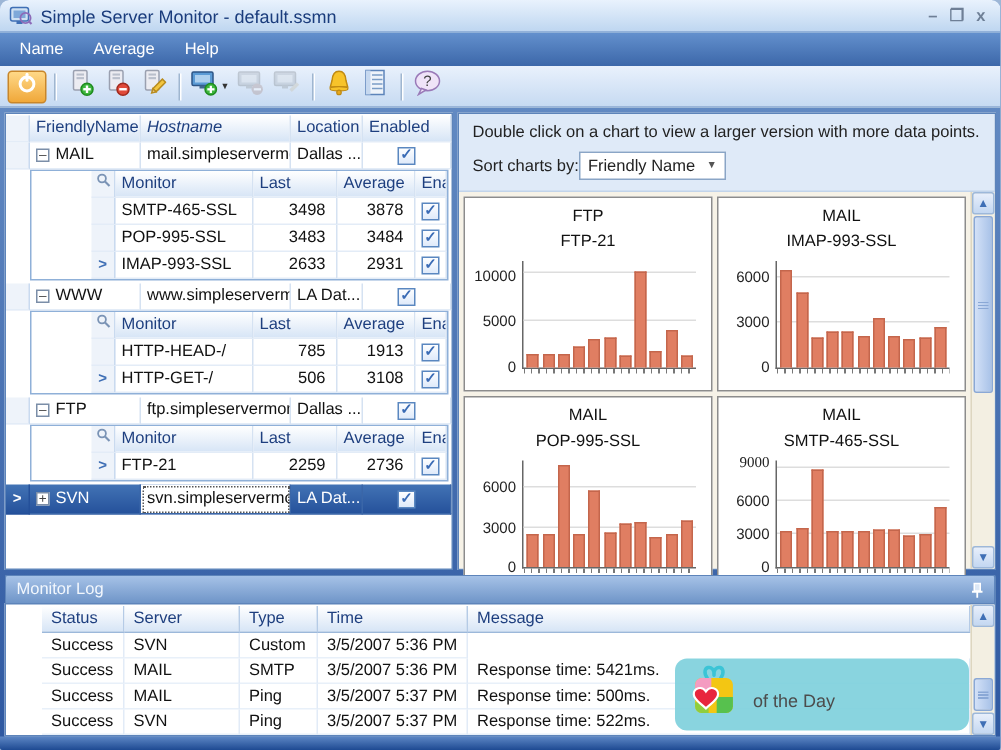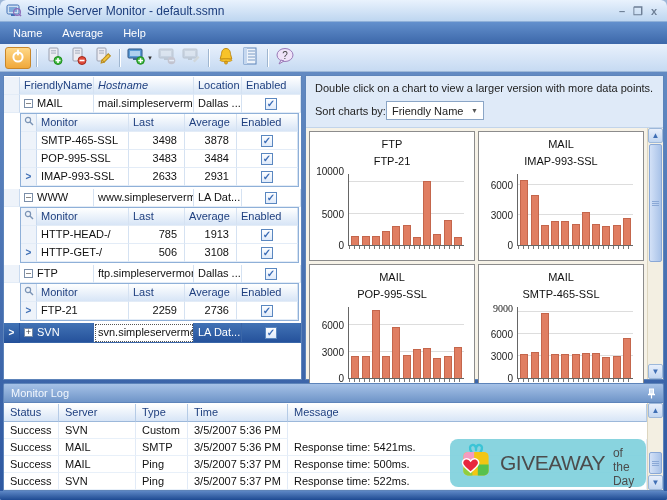--- a/index.html
+++ b/index.html
@@ -39,21 +39,21 @@
     display:flex;align-items:center;justify-content:center;}
   .cell{border-right:1px solid #d5e2f2;border-bottom:1px solid #e3ecf7;padding:0 4px;overflow:hidden;
     white-space:nowrap;text-overflow:ellipsis;display:flex;align-items:center;gap:4px;}
   .num{justify-content:flex-end;padding-right:7px;}
   .expander{width:9px;height:9px;flex:none;border:1px solid #7b8ea8;background:#fff;color:#444;
     font-size:9px;line-height:7px;text-align:center;}
   .cur-arrow{color:#3f6fb5;font-weight:bold;font-size:10px;}
   .cb{width:12px;height:12px;border:1px solid #5a87c0;background:linear-gradient(#fdfeff,#dfeafa);
     display:inline-flex;align-items:center;justify-content:center;margin:auto;}
   .cb .mark{color:#3a6bb5;font-size:10px;line-height:10px;font-weight:bold;}
-  .subtable{margin:0 2px 2px 16px;border:1px solid #8fb0d8;}
+  .subtable{margin:0 2px 2px 16px;border:1px solid #8fb0d8;padding-left:40px;}
   .srow.sel{background:linear-gradient(#4273b5,#24509a);color:#fff;height:20px;line-height:19px;}
   .srow.sel .gcell{background:transparent;border-color:#24509a;}
   .srow.sel .cell{border-color:#3a66a8;}
   .srow.sel .cur-arrow{color:#fff;}
   .edit-cell{background:#fff;color:#111;outline:1px dotted #555;outline-offset:-2px;}
   
   .right-panel{flex:1;display:flex;flex-direction:column;border:1px solid #5d84ba;background:#fff;min-width:0;}
   .charts-top{background:#dfeaf8;padding:6px 9px 7px;border-bottom:1px solid #c2d4ea;}
   .hint{font-size:11px;color:#222;}
   .sort-row{margin-top:7px;display:flex;align-items:center;gap:0;font-size:11px;color:#222;}
@@ -80,21 +80,21 @@
   .vs-btn{height:15px;background:linear-gradient(#e8effb,#c3d7f1);border:1px solid #9db8da;color:#3f6fb5;
     font-size:8px;display:flex;align-items:center;justify-content:center;border-radius:2px;}
   .vs-thumb{background:linear-gradient(90deg,#d3e1f7,#a8c2e8);border:1px solid #8aa8d6;border-radius:2px;margin:1px;
     display:flex;align-items:center;justify-content:center;}
   .vs-thumb i{display:block;width:7px;height:5px;
     background:repeating-linear-gradient(#8aa8d6 0 1px,transparent 1px 2px);}
   .vs-space{flex:1;}
   
   .log-panel{height:108px;margin:3px 3px 0 3px;display:flex;flex-direction:column;flex:none;}
   .log-body{flex:1;display:flex;background:#fff;border:1px solid #5d84ba;overflow:hidden;}
-  .log-table{flex:1;min-width:0;padding-top:1px;}
+  .log-table{flex:1;min-width:0;padding-top:1px;padding-left:24px;}
   .lrow{display:flex;height:17px;line-height:16px;font-size:11px;color:#111;}
   .lrow .lc{padding:0 6px;border-right:1px solid #e2ebf7;border-bottom:1px solid #e8f0f9;overflow:hidden;white-space:nowrap;}
   .lrow.lhead .lc{background:linear-gradient(#ffffff,#d7e5f6);color:#1e3f7f;border-right:1px solid #b5cbe6;
     border-bottom:1px solid #9cb8da;height:18px;}
   .lrow.lhead{height:18px;}
   .bottom-bar{height:9px;background:linear-gradient(#5d87c5,#1e4a92);flex:none;}
   
   .giveaway{position:absolute;right:21px;bottom:13px;width:196px;height:48px;background:rgba(124,207,220,.9);
     border-radius:8px;display:flex;align-items:center;padding:0 8px;gap:6px;z-index:6;}
   .gv-title{font-size:21px;color:#4c4c4c;letter-spacing:-.5px;}
@@ -426,21 +426,21 @@
       </div>
       <div class="charts-area">
         <div class="charts-grid">
             <div class="chart">
               <div class="ctitle">FTP</div>
               <div class="csub">FTP-21</div>
               <div class="cplot-row">
                 <div class="ylab">
                   <span style="bottom: -5px;">0</span>
                   <span style="bottom: 26.3043px;">5000</span>
-                  <span style="bottom: 69px;">10000</span>
+                  <span style="bottom: 56px;">10000</span>
                 </div>
                 <div class="cplot">
                   <div class="gline" style="bottom: 31.3043px;"></div>
                   <div class="gline" style="bottom: 62.6087px;"></div>
                   <div class="bars">
                     <div class="bar" style="height: 9px;"></div>
                     <div class="bar" style="height: 9px;"></div>
                     <div class="bar" style="height: 9px;"></div>
                     <div class="bar" style="height: 14px;"></div>
                     <div class="bar" style="height: 19px;"></div>
@@ -621,17 +621,16 @@
 
   <div class="giveaway">
     <span><svg width="36" height="40" viewBox="0 0 40 44">
       <path d="M15 12 C9 3 21 1 20 10 M25 12 C31 3 19 1 20 10" fill="none" stroke="#3bc4d6" stroke-width="2.6" stroke-linecap="round"></path>
       <rect x="6" y="12" width="28" height="26" rx="5" fill="#f3c613"></rect>
       <path d="M6 17 a5 5 0 0 1 5-5 h7 v12 h-12 z" fill="#f49bc1"></path>
       <path d="M22 26 h12 v7 a5 5 0 0 1 -5 5 h-7 z" fill="#57c14e"></path>
       <path d="M6 30 h10 v8 h-5 a5 5 0 0 1 -5-5 z" fill="#8fce3e"></path>
       <path d="M14 22 c-3-4.5-9-2.5-9 2 c0 4 5 6.5 9 10.5 c4-4 9-6.5 9-10.5 c0-4.5-6-6.5-9-2 z" fill="#e8263d" stroke="#fff" stroke-width="1.6"></path>
     </svg></span>
-    <span class="gv-title">GIVEAWAY</span>
     <span class="gv-sub">of the Day</span>
   </div>
 
 </div>
 
 </body></html>

